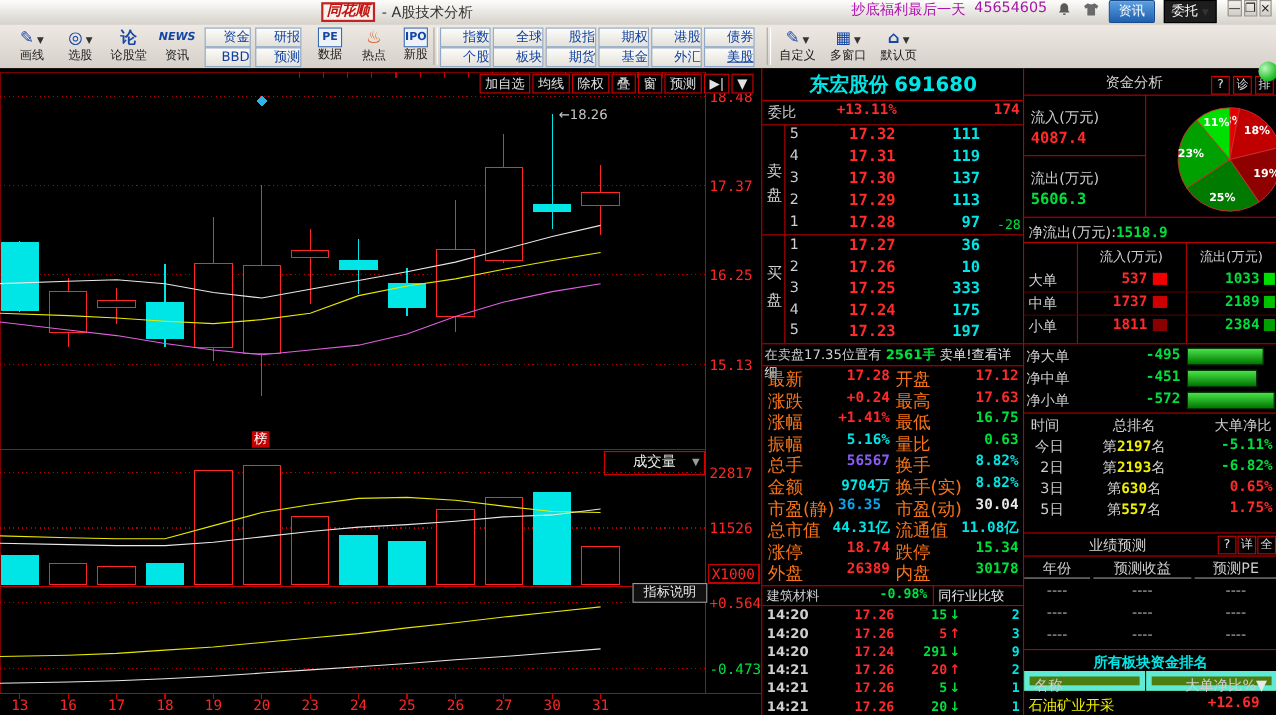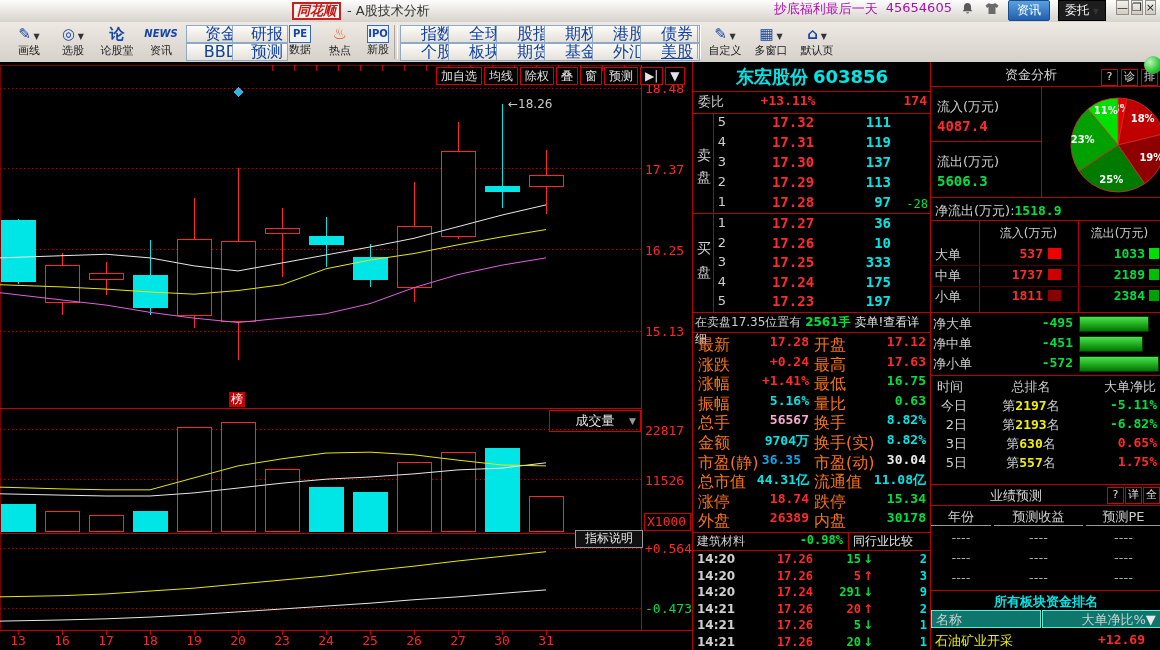--- a/index.html
+++ b/index.html
@@ -28,22 +28,22 @@
   .winbtn{width:22px;height:16px;background:linear-gradient(#f4f2ee,#d0ccc4);border:1px solid #948f86;
     font-size:11px;line-height:14px;text-align:center;color:#222;margin-left:2px;}
   
   #toolbar{position:absolute;left:0;top:22px;width:1160px;height:40px;
     background:linear-gradient(#eeeae3,#d5d1ca);border-bottom:1px solid #8f8a82;}
   .titem{position:absolute;top:2px;width:42px;text-align:center;}
   .titem .ic{height:20px;font-size:15px;color:#1545a5;font-weight:bold;line-height:20px;}
   .titem .lb{font-size:11px;color:#1a1a1a;line-height:14px;}
   .drop{font-size:8px;color:#333;}
   .mbtn{position:absolute;width:40px;height:16px;border:1px solid #8fa8c8;
-    background:linear-gradient(#fcfcfa,#e4e1d8);color:#1040a0;font-size:16px;
-    text-align:center;line-height:15px;padding-left:14px;}
+    background:linear-gradient(#fcfcfa,#e4e1d8);color:#1040a0;font-size:12px;
+    text-align:right;line-height:15px;}
   .tb-sep{position:absolute;top:3px;width:2px;height:34px;
     border-left:1px solid #aaa59d;border-right:1px solid #fff;}
   
   #chart{position:absolute;left:0;top:62px;width:692px;height:588px;background:#000;}
   #chart-toolbar{position:absolute;top:5px;left:436px;display:flex;gap:2px;}
   .cbtn{border:1px solid #d40000;color:#e2e2e2;background:#000;font-size:12px;
     line-height:16px;padding:0 4px;white-space:nowrap;}
   #rank-badge{position:absolute;left:229px;top:330px;width:16px;height:15px;background:#c40000;
     color:#fff;font-size:12px;line-height:15px;text-align:center;}
   #vol-dd{position:absolute;left:549px;top:348px;width:90px;height:20px;border:1px solid #d40000;
@@ -71,21 +71,21 @@
     border-left:1px solid #b80000;box-sizing:border-box;overflow:hidden;}
   .f-lab{position:absolute;color:#cfcfcf;font-size:13px;}
   .f-val{position:absolute;font-weight:bold;font-size:14px;font-family:"DejaVu Sans Mono",monospace;}
   .rbtn{border:1px solid #d40000;color:#e0e0e0;background:#000;font-size:11px;
     width:15px;height:15px;line-height:14px;text-align:center;display:inline-block;}
   #fl-title{position:absolute;left:0;top:4px;width:200px;text-align:center;color:#d5d5d5;font-size:13px;}
   .fcell{position:absolute;font-size:12px;color:#cfcfcf;}
   #greenball{position:absolute;left:1144px;top:56px;width:18px;height:18px;border-radius:50%;
     background:radial-gradient(circle at 6px 6px,#bdf5bd,#27c42d 60%,#0a7a10);z-index:9;}
   #sr-title{color:#00e5e5;font-weight:bold;font-size:13px;text-align:center;position:absolute;width:230px;}
-  .hdrcell{position:absolute;background:#0f766e;border:1px solid #5eead4;box-sizing:border-box;
+  .hdrcell{position:absolute;background:#4d7c0f;border:5px solid #5eead4;box-sizing:border-box;
     font-size:13px;color:#cfcfcf;line-height:17px;}
 </style>
 </head>
 <body>
 
 <div id="root">
 
   <div id="titlebar">
     <span id="logo">同花顺</span>
     <span id="app-title">- A股技术分析</span>
@@ -298,21 +298,21 @@
         <div class="cbtn">▼</div>
       </div>
     <div id="rank-badge">榜</div>
     <div id="vol-dd"><span>成交量</span><span class="drop">▼</span></div>
     <div id="ind-btn">指标说明</div>
   </div>
 
   <div id="quote">
     <div id="q-title">
       <span class="nm">东宏股份</span>
-      <span class="nm">603856</span>
+      <span class="nm">691680</span>
     </div>
     <div class="hl" style="left:0;top:29px;width:238px"></div>
     <div class="qrow" style="top:31px">
       <span class="gry" style="position:absolute;left:5px">委比</span>
       <span class="red b mono" style="position:absolute;left:60px;width:70px;text-align:center">+13.11%</span>
       <span class="red b mono" style="position:absolute;right:4px">174</span>
     </div>
     <div class="hl" style="left:0;top:51px;width:238px"></div>
     <div class="vl" style="left:20px;top:51px;height:199px"></div>
     <div class="hl" style="left:0;top:151px;width:238px"></div>
@@ -389,21 +389,21 @@
         <span class="st-v" style="left: 168px; top: 291.6px; width: 65px; color: rgb(255, 42, 42);">17.63</span>
         <span class="st-l" style="left: 5px; top: 312.2px;">涨幅</span>
         <span class="st-v" style="left: 50px; top: 311.2px; width: 66px; color: rgb(255, 42, 42);">+1.41%</span>
         <span class="st-l" style="left: 121px; top: 312.2px;">最低</span>
         <span class="st-v" style="left: 168px; top: 311.2px; width: 65px; color: rgb(0, 224, 60);">16.75</span>
         <span class="st-l" style="left: 5px; top: 331.8px;">振幅</span>
         <span class="st-v" style="left: 50px; top: 330.8px; width: 66px; color: rgb(0, 229, 229);">5.16%</span>
         <span class="st-l" style="left: 121px; top: 331.8px;">量比</span>
         <span class="st-v" style="left: 168px; top: 330.8px; width: 65px; color: rgb(0, 224, 60);">0.63</span>
         <span class="st-l" style="left: 5px; top: 351.4px;">总手</span>
-        <span class="st-v" style="left: 50px; top: 350.4px; width: 66px; color: #f9a8d4;">56567</span>
+        <span class="st-v" style="left: 50px; top: 350.4px; width: 66px; color: #8b5cf6;">56567</span>
         <span class="st-l" style="left: 121px; top: 351.4px;">换手</span>
         <span class="st-v" style="left: 168px; top: 350.4px; width: 65px; color: rgb(0, 229, 229);">8.82%</span>
         <span class="st-l" style="left: 5px; top: 371px;">金额</span>
         <span class="st-v" style="left: 50px; top: 370px; width: 66px; color: rgb(0, 229, 229);">9704万</span>
         <span class="st-l" style="left: 121px; top: 371px;">换手(实)</span>
         <span class="st-v" style="left: 168px; top: 370px; width: 65px; color: rgb(0, 229, 229);">8.82%</span>
         <span class="st-l" style="left: 5px; top: 390.6px;">市盈(静)</span>
         <span class="st-v" style="left: 42px; top: 389.6px; width: 66px; color: #0ea5e9;">36.35</span>
         <span class="st-l" style="left: 121px; top: 390.6px;">市盈(动)</span>
         <span class="st-v" style="left: 168px; top: 389.6px; width: 65px; color: rgb(232, 232, 232);">30.04</span>

